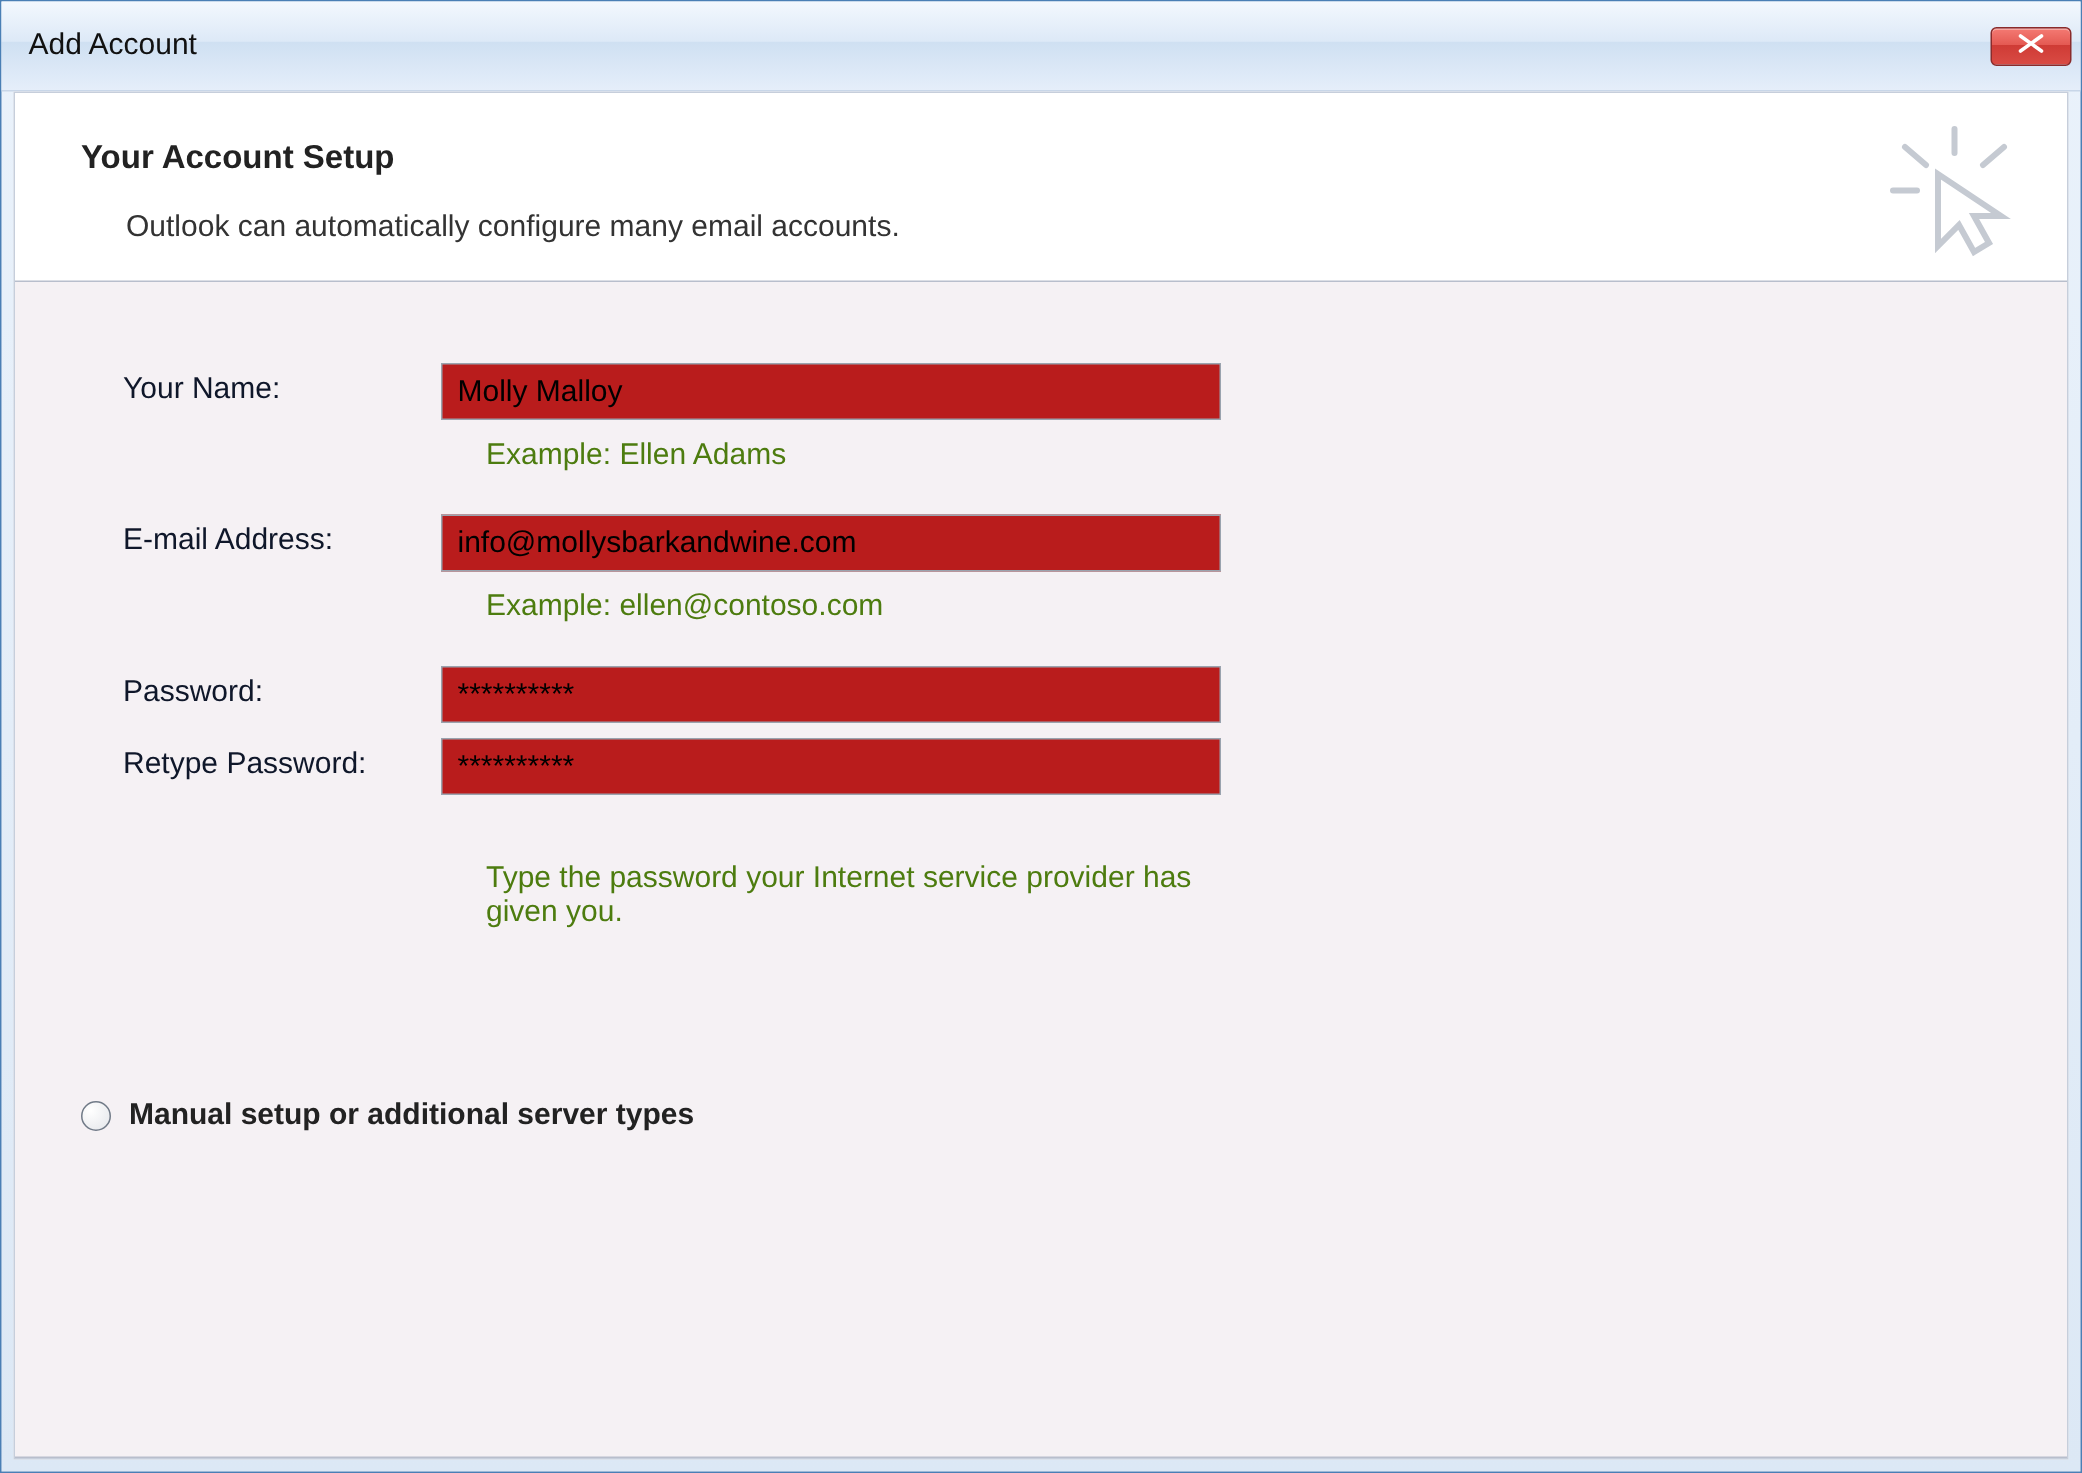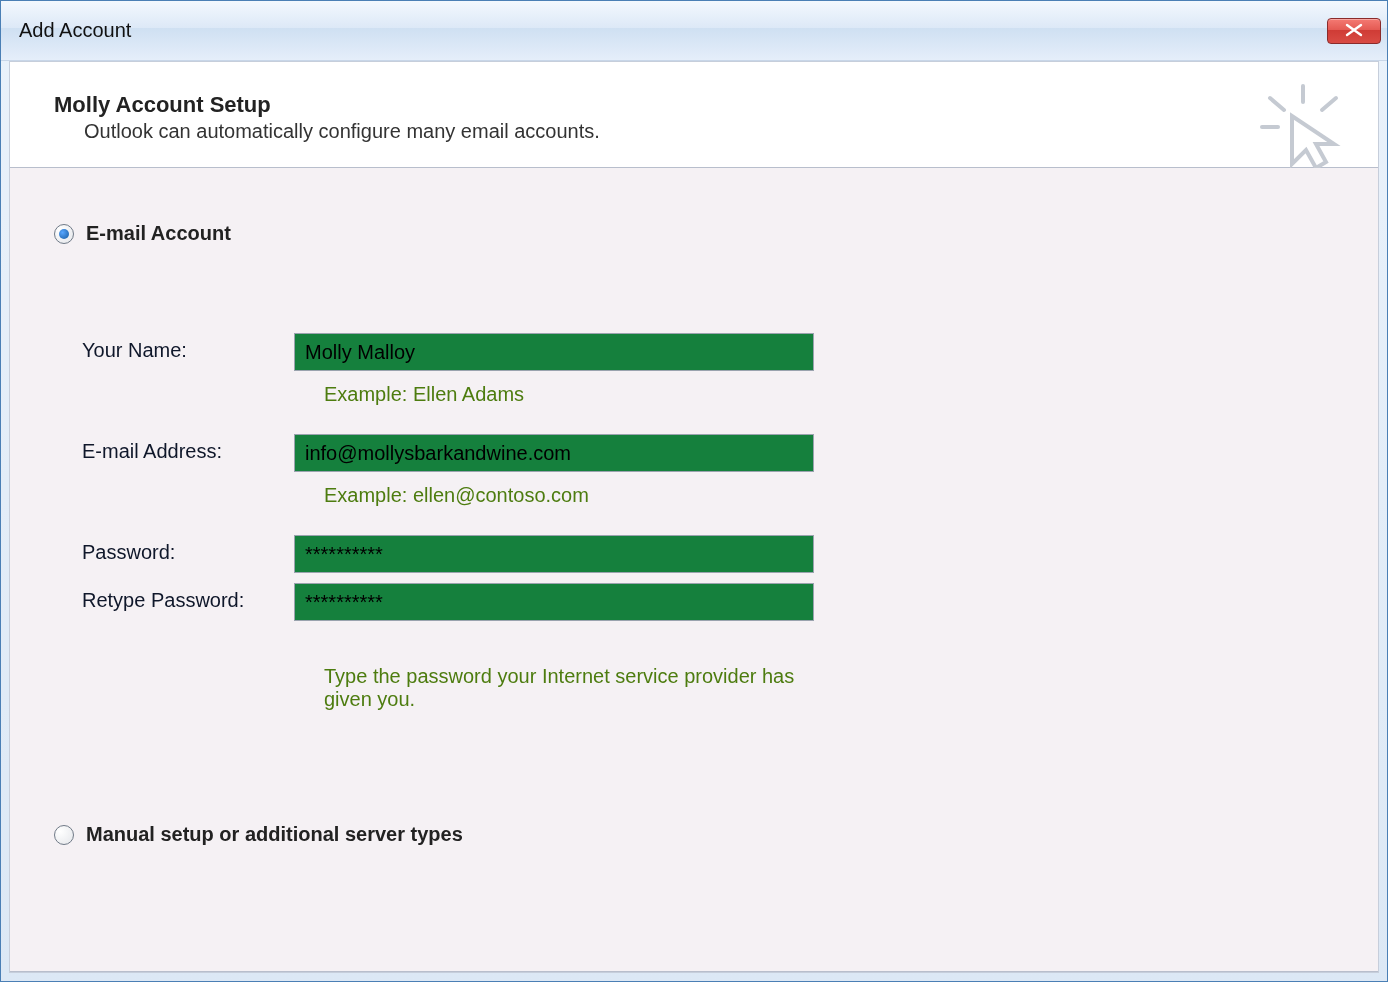--- a/index.html
+++ b/index.html
@@ -54,21 +54,21 @@
     border-bottom: 1px solid #b8becc;
     background: #ffffff;
     position: relative;
   }
   .header-title {
     font-weight: bold;
     color: #222;
     font-size: 22px;
   }
   .header-sub {
-    margin-top: 2px;
+    margin-top: 22px;
     margin-left: 30px;
     color: #333;
     font-size: 20px;
   }
   .header-icon {
     position: absolute;
     right: 30px; top: 20px;
     width: 90px; height: 90px;
     color: #c9cdd3;
   }
@@ -107,21 +107,21 @@
     margin-left: 28px;
   }
   .lbl { color: #0f172a; padding-top: 6px; }
   .hint { color: #4d7c0f; grid-column: 2; padding: 2px 0 18px 30px; font-size: 20px; }
   .hint.wide { padding-left: 30px; }
   input[type="text"], input[type="password"] {
     font: inherit;
     height: 38px;
     padding: 4px 10px;
     border: 1px solid #9aa3ae;
-    background: #15803d;
+    background: #b91c1c;
     outline: none;
   }
   .footer {
     height: 86px;
     background: #f3f0f3;
     display: flex;
     align-items: center;
     justify-content: flex-end;
     gap: 14px;
     padding-right: 28px;
@@ -155,39 +155,35 @@
         <svg viewBox="0 0 18 14">
             <path d="M2 2 L16 12 M16 2 L2 12" stroke="#fff" stroke-width="2.4" stroke-linecap="round"></path>
           </svg>
       </span>
     </div>
   </div>
 
   <div class="body">
 
     <div class="header-pane">
-      <div class="header-title">Molly Account Setup</div>
+      <div class="header-title">Your Account Setup</div>
       <div class="header-sub">Outlook can automatically configure many email accounts.</div>
       <div class="header-icon">
         <svg viewBox="0 0 90 90" fill="none" stroke="#c5cad2" stroke-width="4" stroke-linecap="round">
           <line x1="45" y1="4" x2="45" y2="20"></line>
           <line x1="12" y1="16" x2="26" y2="28"></line>
           <line x1="78" y1="16" x2="64" y2="28"></line>
           <line x1="4" y1="45" x2="20" y2="45"></line>
           <path d="M34 34 L34 82 L48 68 L58 86 L68 80 L58 62 L76 62 Z" fill="#ffffff" stroke="#c5cad2"></path>
         </svg>
       </div>
     </div>
 
     <div class="content">
 
-      <div class="radio-row">
-        <div class="radio checked"></div>
-        <div class="radio-label">E-mail Account</div>
-      </div>
 
       <div class="field-grid">
         <div class="lbl">Your Name:</div>
         <input type="text" value="Molly Malloy" style="">
         <div class="hint">Example: Ellen Adams</div>
 
         <div class="lbl">E-mail Address:</div>
         <input type="text" value="info@mollysbarkandwine.com" style="">
         <div class="hint">Example: ellen@contoso.com</div>
 

